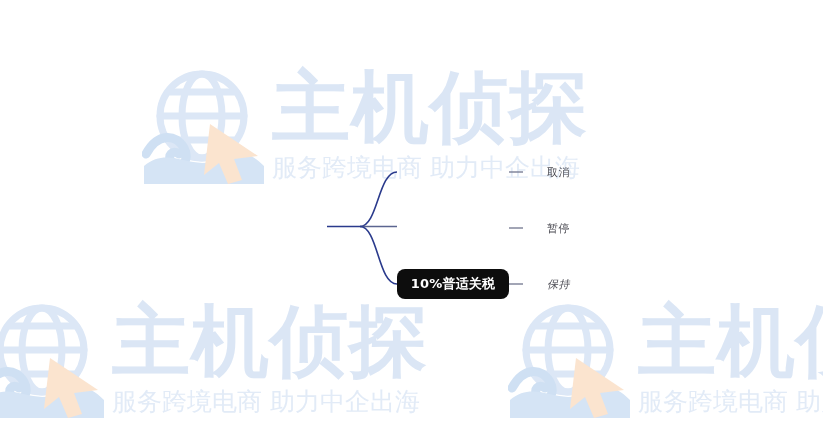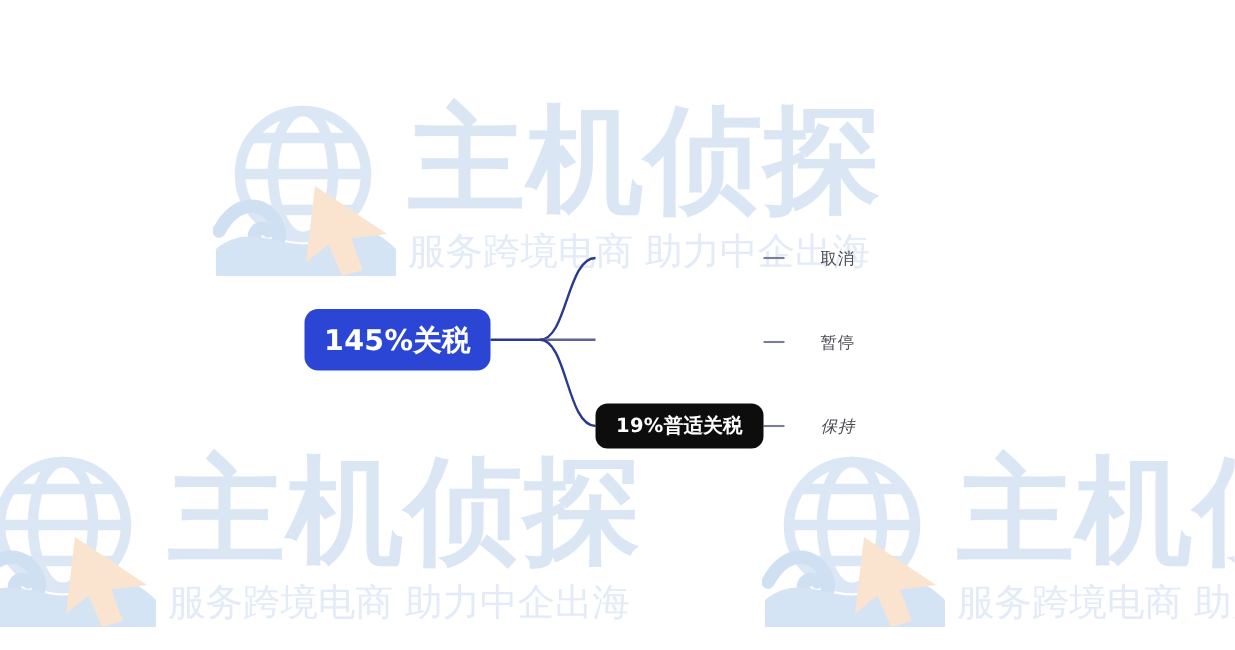--- a/index.html
+++ b/index.html
@@ -218,28 +218,25 @@
 
     <path d="M360 226.5 C378 226.5, 378 284, 397 284" fill="none" stroke="#2a3a8c" stroke-width="1.6"></path>
 
     <path d="M509 172 L523 172" fill="none" stroke="#7a7f96" stroke-width="1.4"></path>
     <path d="M509 228 L523 228" fill="none" stroke="#7a7f96" stroke-width="1.4"></path>
     <path d="M509 284 L523 284" fill="none" stroke="#7a7f96" stroke-width="1.4"></path>
   </svg>
 
   <div class="nodes-layer">
 
-    <div class="node node-root">
-      <span>145%关税</span>
-    </div>
 
 
 
     <div class="node node-branch" id="node-b2">
-      <span>19%普适关税</span>
+      <span>10%普适关税</span>
     </div>
 
     <div class="leaf-label" id="leaf-0">取消</div>
 
     <div class="leaf-label" id="leaf-1">暂停</div>
 
     <div class="leaf-label" id="leaf-2">保持</div>
   </div>
 
 </div>

